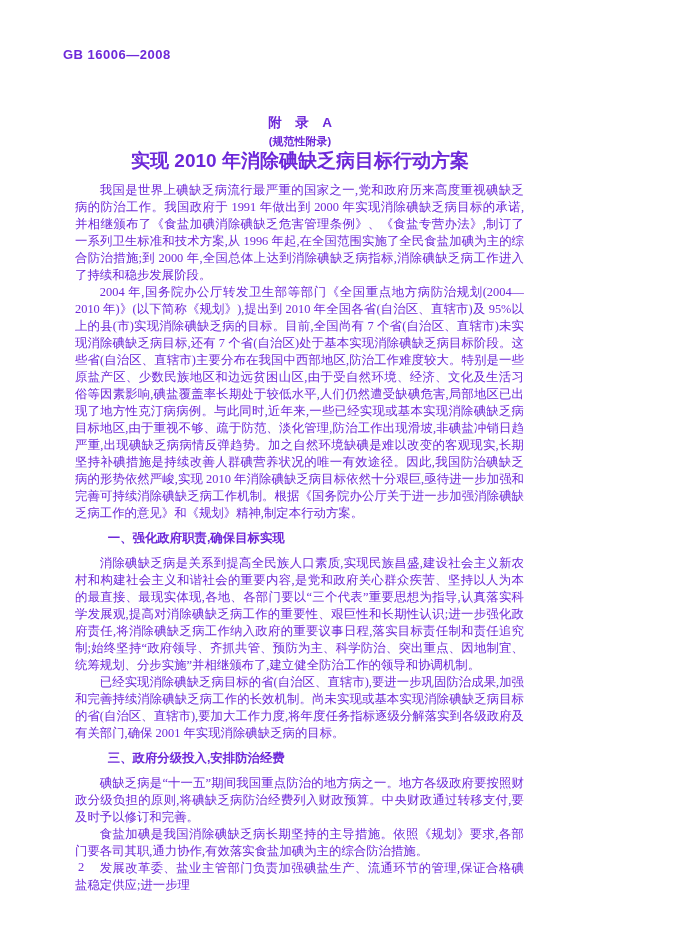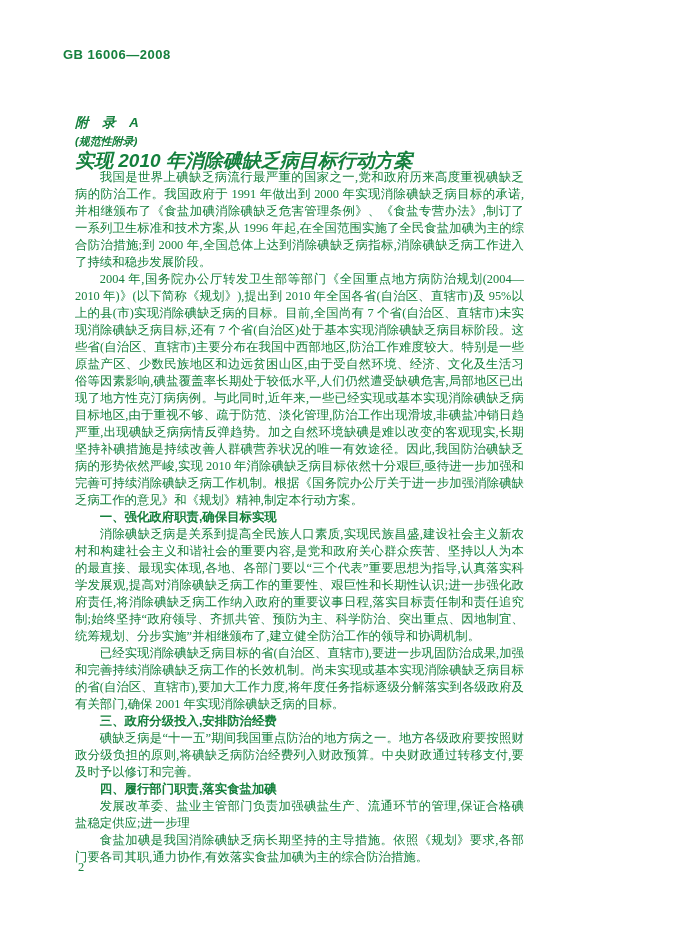--- a/index.html
+++ b/index.html
@@ -1,74 +1,74 @@
 <!DOCTYPE html>
 <html lang="zh"><head>
 <meta charset="utf-8">
 <style>
   html, body { margin: 0; padding: 0; background: #ffffff; }
   .page {
     position: relative;
     width: 594px;
     height: 947px;
     background: #ffffff;
-    color: #15803d;
+    color: #6d28d9;
     font-family: "Liberation Serif", serif;
     overflow: hidden;
   }
   .std-no {
     position: absolute;
     top: 47px;
     left: 63px;
     font-family: "Liberation Sans", sans-serif;
     font-weight: bold;
     font-size: 13px;
     letter-spacing: 0.5px;
   }
   .title-block {
     position: absolute;
     top: 113px;
     left: 75px;
     right: 69px;
+    text-align: center;
     font-weight: bold;
-    font-style: italic;
   }
   .title-appendix {
     font-size: 13.5px;
     line-height: 19px;
     font-family: "Liberation Sans", sans-serif;
   }
   .title-type {
     font-size: 11px;
     line-height: 19px;
     font-family: "Liberation Sans", sans-serif;
   }
   .title-main {
     font-size: 19px;
     line-height: 19px;
     font-family: "Liberation Sans", sans-serif;
   }
   .body-text {
     position: absolute;
-    top: 169px;
+    top: 182px;
     left: 75px;
     right: 70px;
     font-size: 12.4px;
     line-height: 17px;
     text-align: justify;
   }
   .body-text p {
     margin: 0;
     text-indent: 2em;
   }
   .body-text .heading {
     font-weight: bold;
     font-family: "Liberation Sans", sans-serif;
     text-indent: 2em;
-    margin: 0;
+    margin: 8px;
   }
   .page-num {
     position: absolute;
     top: 860px;
     left: 78px;
     font-size: 12.5px;
   }
 </style>
 </head>
 <body>
@@ -84,20 +84,19 @@
   </div>
 
   <div class="body-text">
     <p>我国是世界上碘缺乏病流行最严重的国家之一,党和政府历来高度重视碘缺乏病的防治工作。我国政府于 1991 年做出到 2000 年实现消除碘缺乏病目标的承诺,并相继颁布了《食盐加碘消除碘缺乏危害管理条例》、《食盐专营办法》,制订了一系列卫生标准和技术方案,从 1996 年起,在全国范围实施了全民食盐加碘为主的综合防治措施;到 2000 年,全国总体上达到消除碘缺乏病指标,消除碘缺乏病工作进入了持续和稳步发展阶段。</p>
     <p>2004 年,国务院办公厅转发卫生部等部门《全国重点地方病防治规划(2004—2010 年)》(以下简称《规划》),提出到 2010 年全国各省(自治区、直辖市)及 95%以上的县(市)实现消除碘缺乏病的目标。目前,全国尚有 7 个省(自治区、直辖市)未实现消除碘缺乏病目标,还有 7 个省(自治区)处于基本实现消除碘缺乏病目标阶段。这些省(自治区、直辖市)主要分布在我国中西部地区,防治工作难度较大。特别是一些原盐产区、少数民族地区和边远贫困山区,由于受自然环境、经济、文化及生活习俗等因素影响,碘盐覆盖率长期处于较低水平,人们仍然遭受缺碘危害,局部地区已出现了地方性克汀病病例。与此同时,近年来,一些已经实现或基本实现消除碘缺乏病目标地区,由于重视不够、疏于防范、淡化管理,防治工作出现滑坡,非碘盐冲销日趋严重,出现碘缺乏病病情反弹趋势。加之自然环境缺碘是难以改变的客观现实,长期坚持补碘措施是持续改善人群碘营养状况的唯一有效途径。因此,我国防治碘缺乏病的形势依然严峻,实现 2010 年消除碘缺乏病目标依然十分艰巨,亟待进一步加强和完善可持续消除碘缺乏病工作机制。根据《国务院办公厅关于进一步加强消除碘缺乏病工作的意见》和《规划》精神,制定本行动方案。</p>
     <p class="heading">一、强化政府职责,确保目标实现</p>
     <p>消除碘缺乏病是关系到提高全民族人口素质,实现民族昌盛,建设社会主义新农村和构建社会主义和谐社会的重要内容,是党和政府关心群众疾苦、坚持以人为本的最直接、最现实体现,各地、各部门要以“三个代表”重要思想为指导,认真落实科学发展观,提高对消除碘缺乏病工作的重要性、艰巨性和长期性认识;进一步强化政府责任,将消除碘缺乏病工作纳入政府的重要议事日程,落实目标责任制和责任追究制;始终坚持“政府领导、齐抓共管、预防为主、科学防治、突出重点、因地制宜、统筹规划、分步实施”并相继颁布了,建立健全防治工作的领导和协调机制。</p>
     <p>已经实现消除碘缺乏病目标的省(自治区、直辖市),要进一步巩固防治成果,加强和完善持续消除碘缺乏病工作的长效机制。尚未实现或基本实现消除碘缺乏病目标的省(自治区、直辖市),要加大工作力度,将年度任务指标逐级分解落实到各级政府及有关部门,确保 2001 年实现消除碘缺乏病的目标。</p>
     <p class="heading">三、政府分级投入,安排防治经费</p>
     <p>碘缺乏病是“十一五”期间我国重点防治的地方病之一。地方各级政府要按照财政分级负担的原则,将碘缺乏病防治经费列入财政预算。中央财政通过转移支付,要及时予以修订和完善。</p>
-    <p class="heading">四、履行部门职责,落实食盐加碘</p>
+    <p>食盐加碘是我国消除碘缺乏病长期坚持的主导措施。依照《规划》要求,各部门要各司其职,通力协作,有效落实食盐加碘为主的综合防治措施。</p>
     <p>发展改革委、盐业主管部门负责加强碘盐生产、流通环节的管理,保证合格碘盐稳定供应;进一步理</p>
-    <p>食盐加碘是我国消除碘缺乏病长期坚持的主导措施。依照《规划》要求,各部门要各司其职,通力协作,有效落实食盐加碘为主的综合防治措施。</p>
   </div>
 
   <div class="page-num">2</div>
 
 </div>
 
 </body></html>

